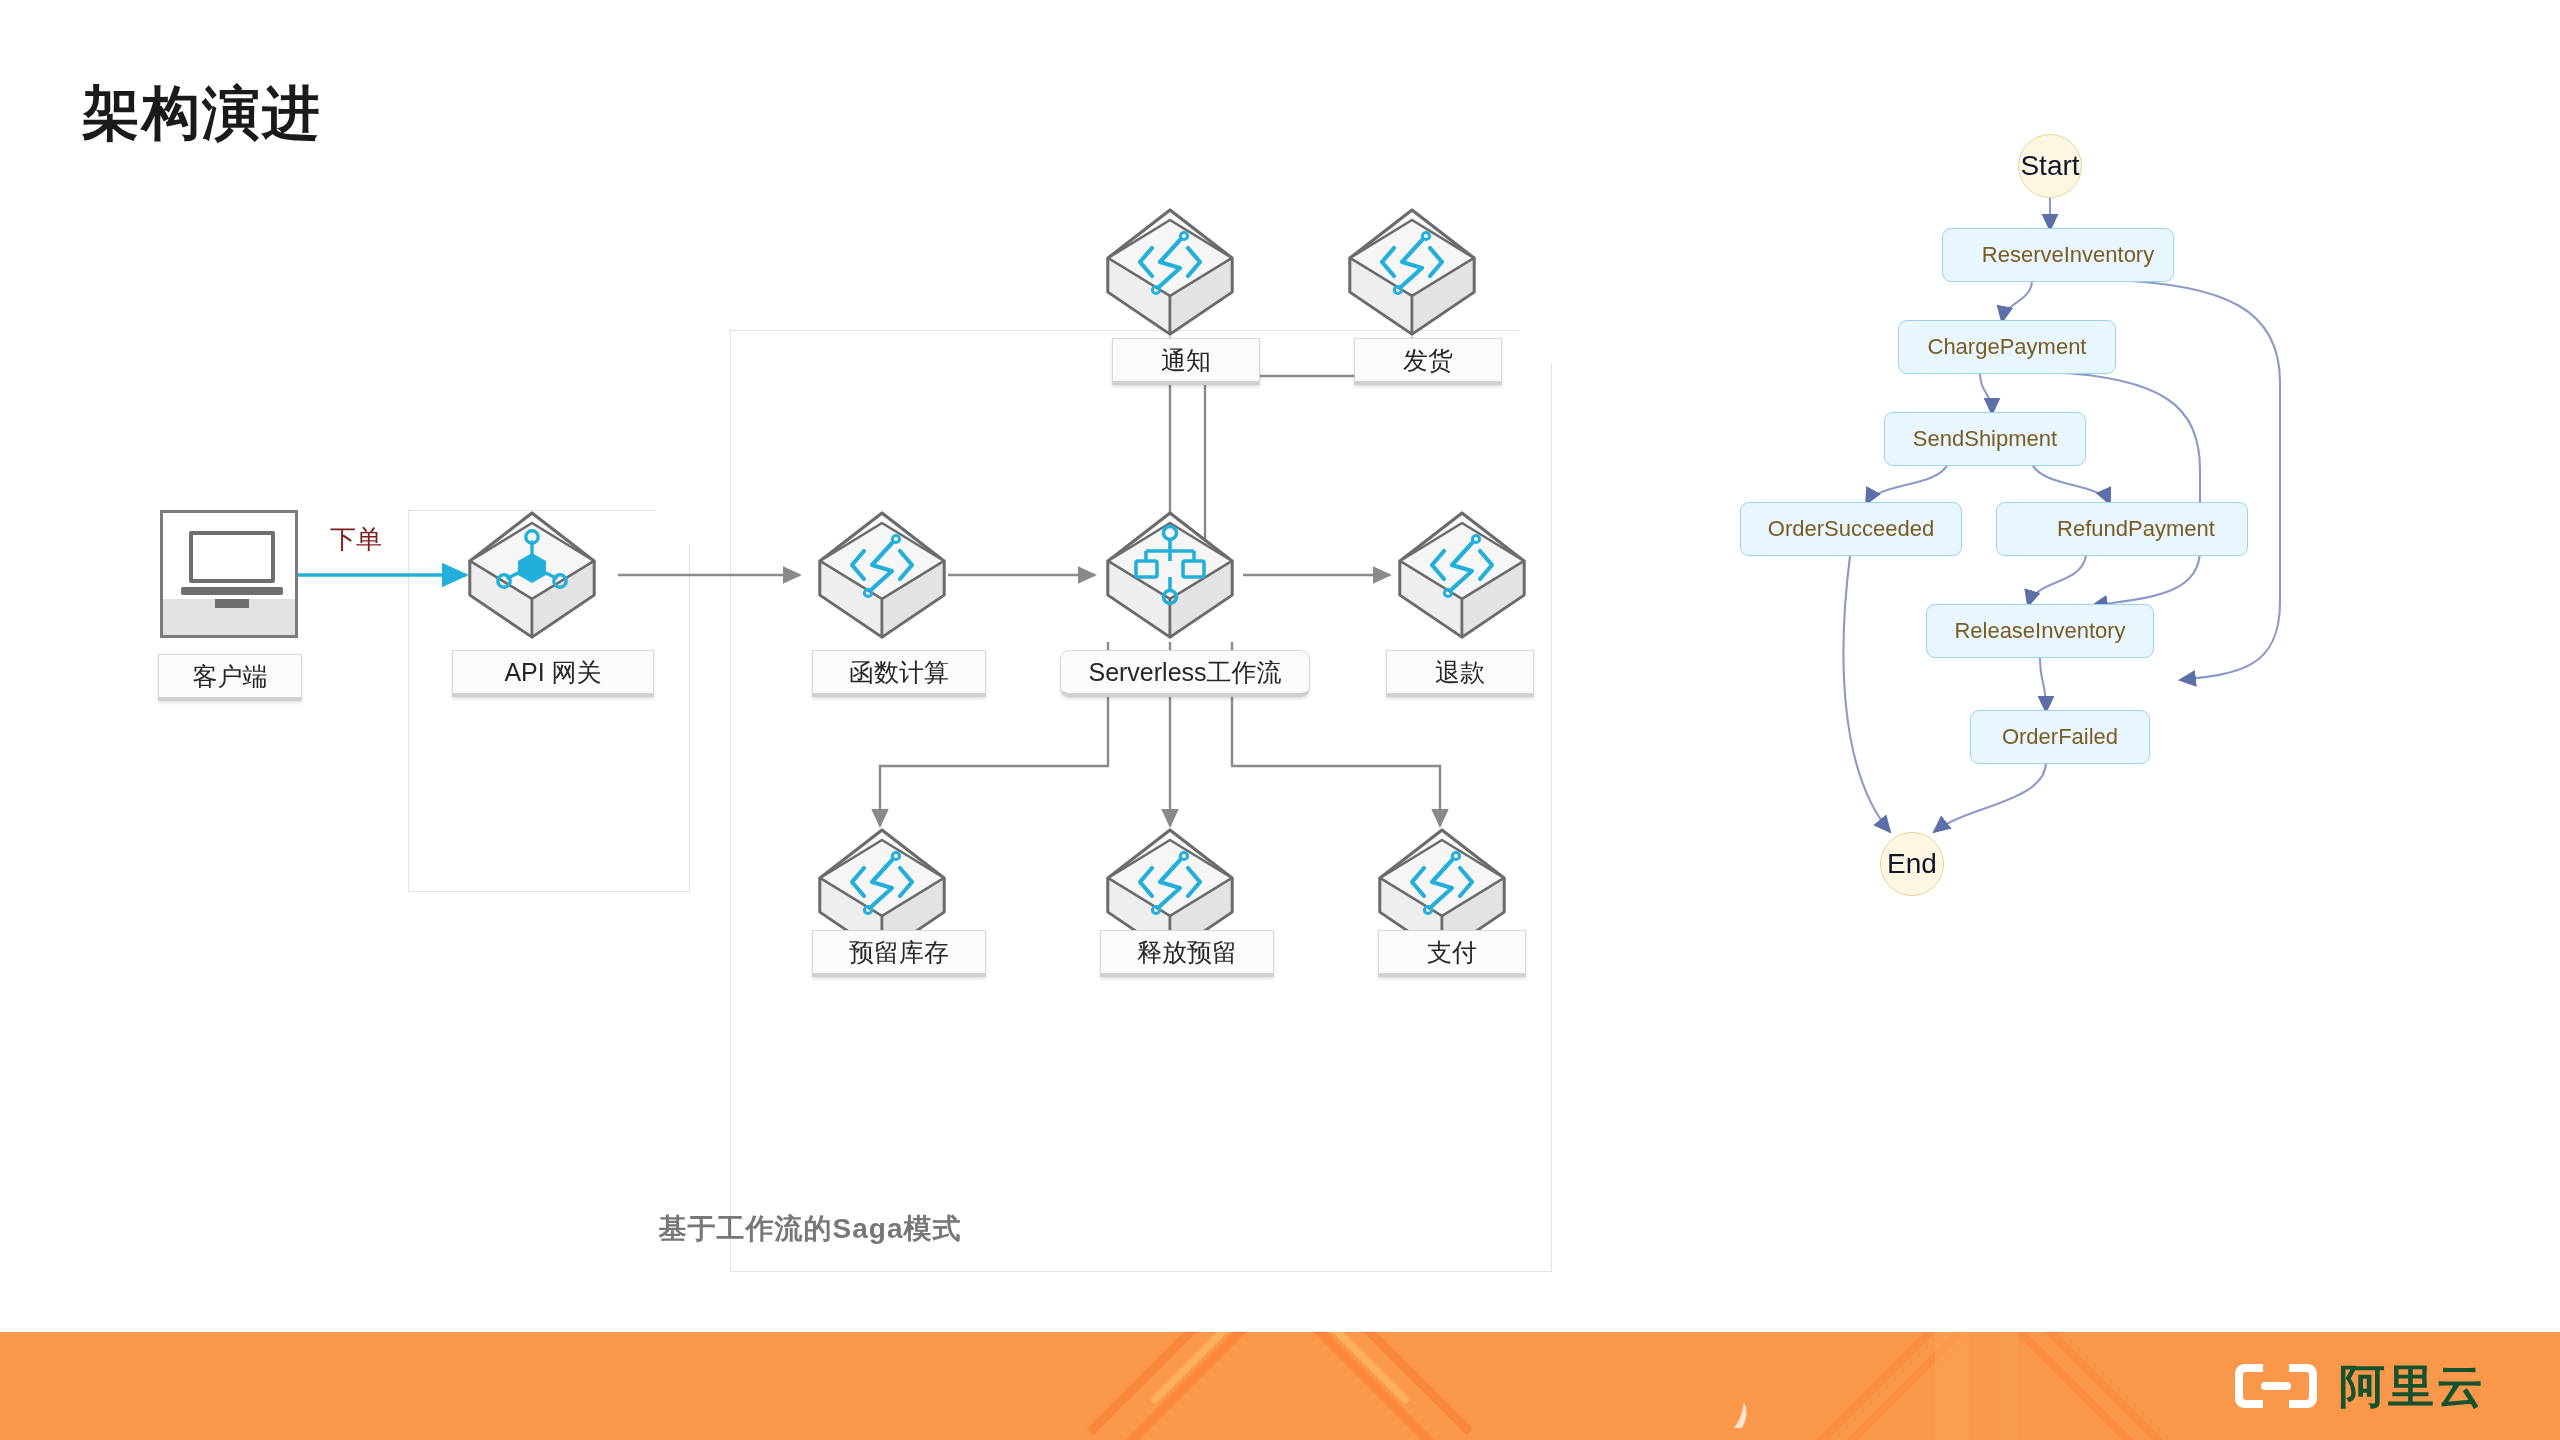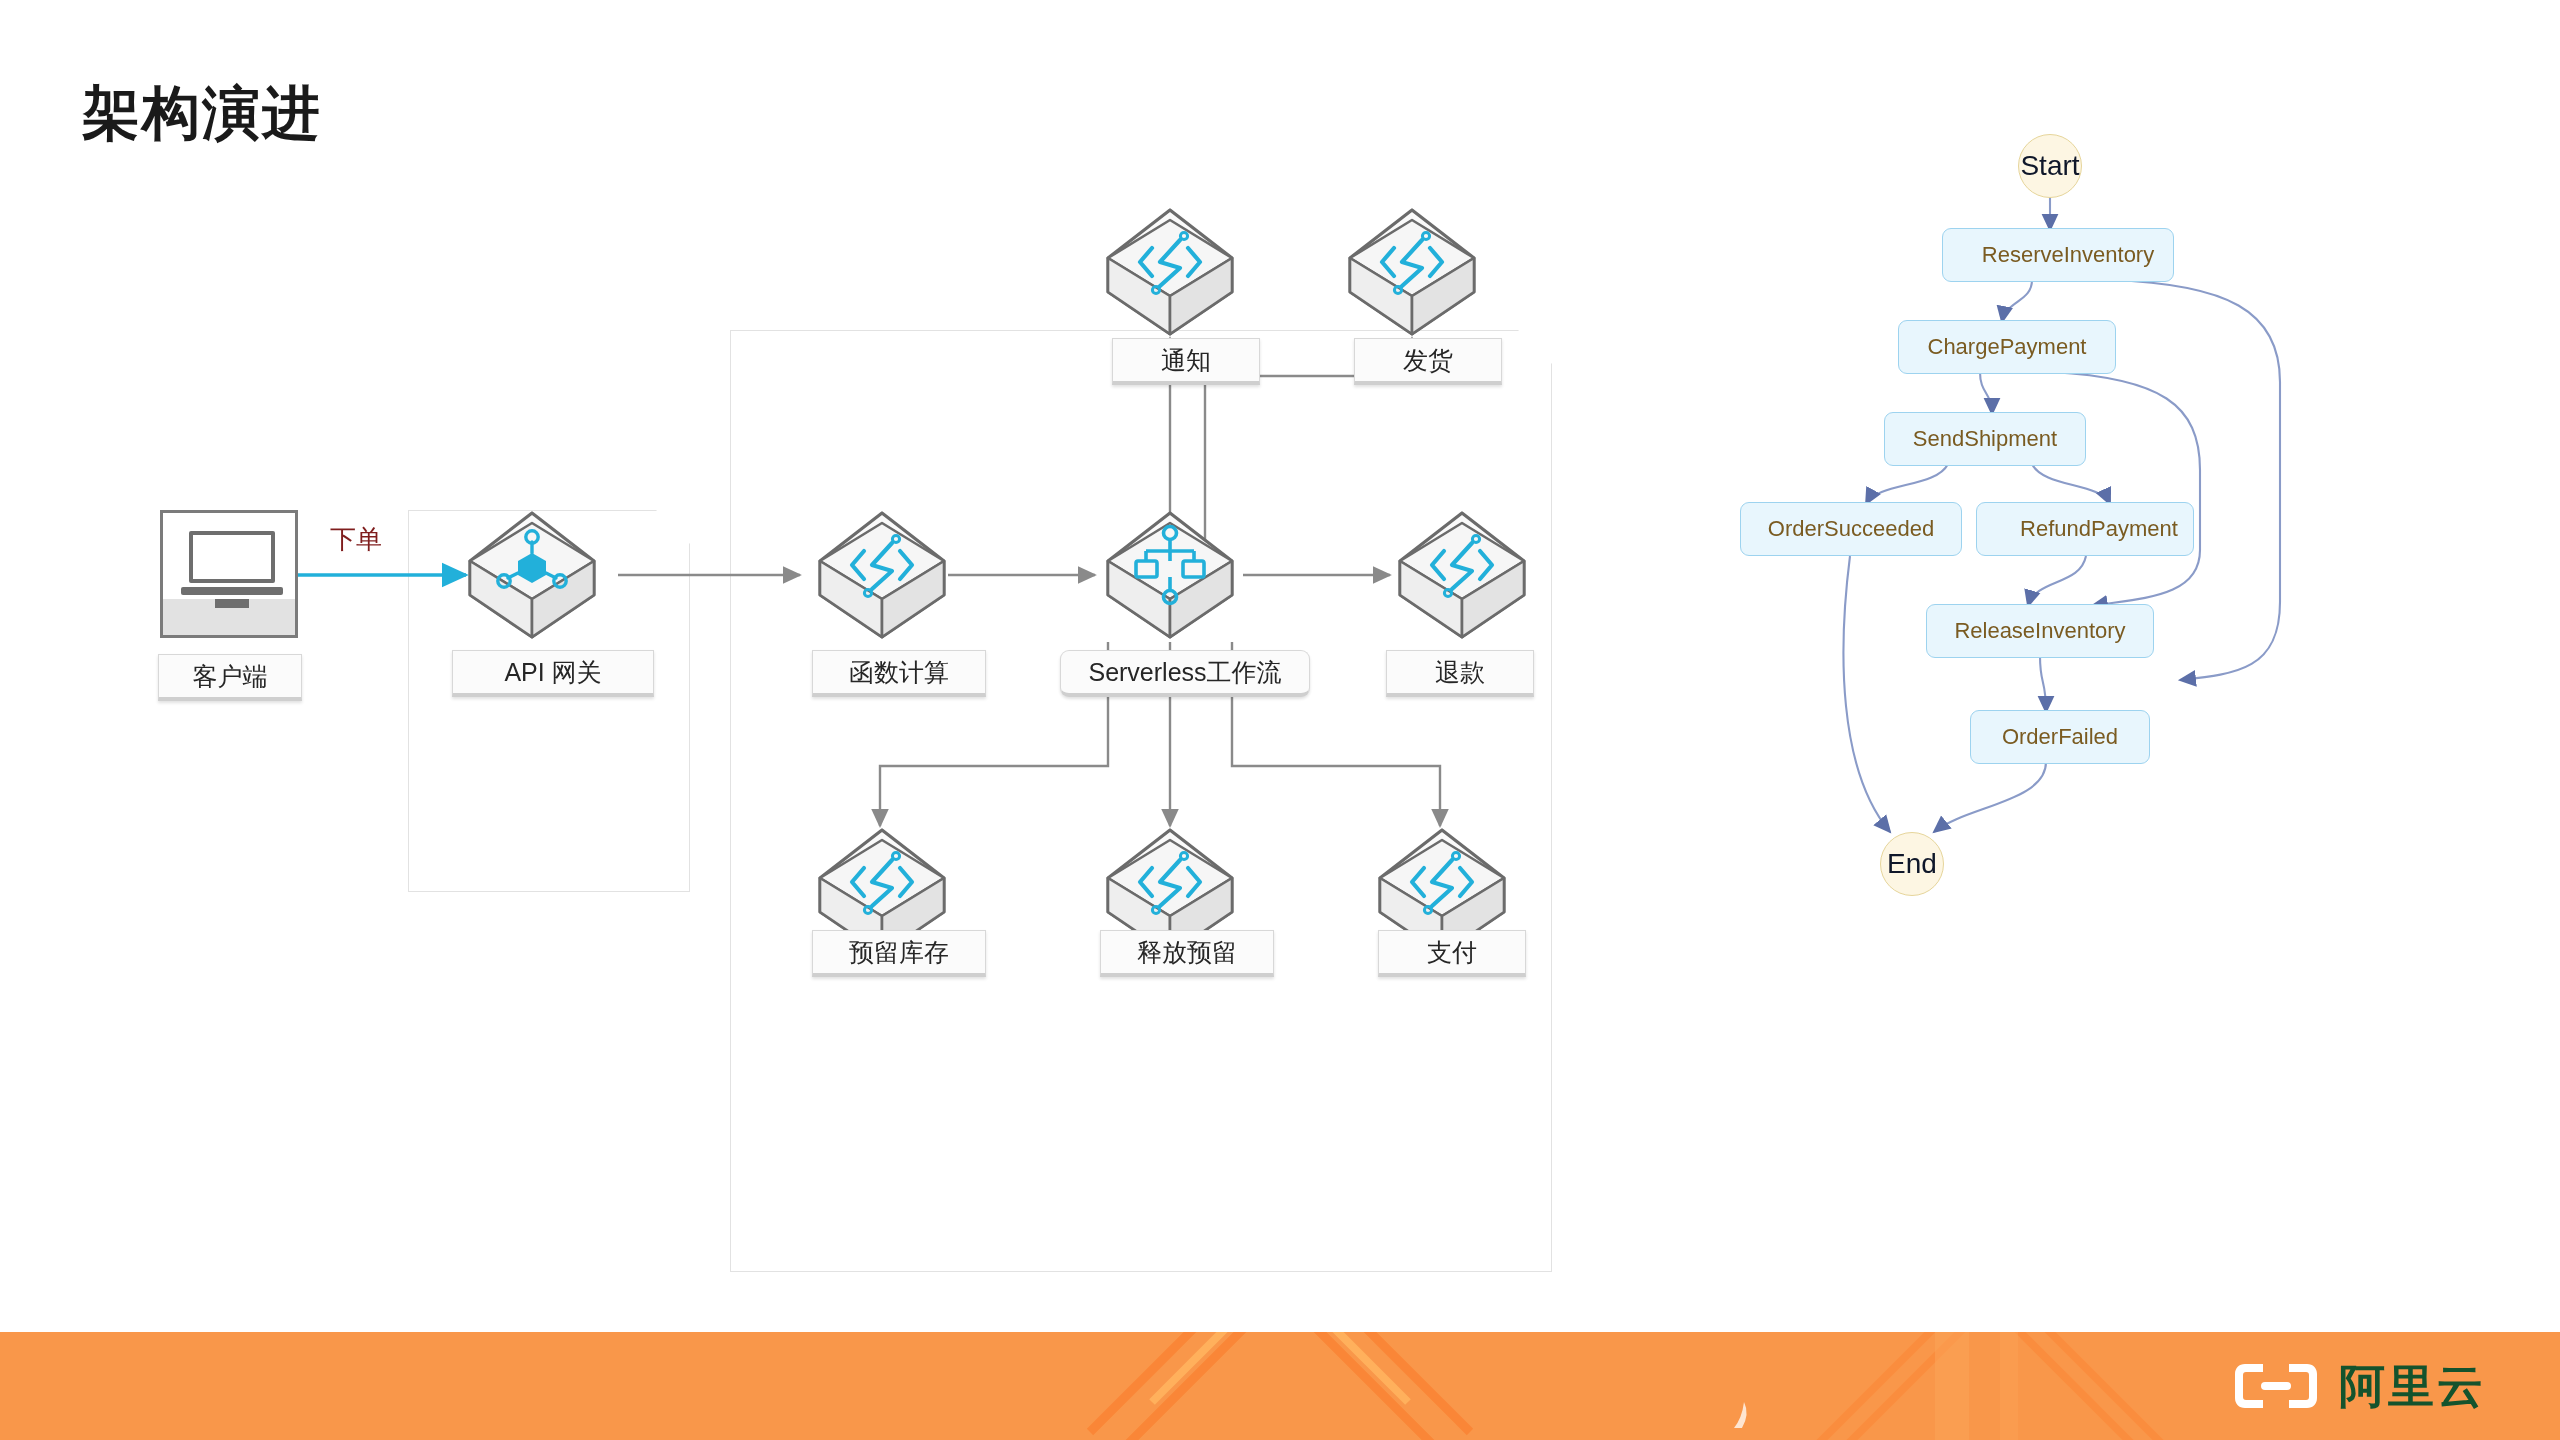--- a/index.html
+++ b/index.html
@@ -307,20 +307,21 @@
           <path d="M76 34 L56 56 L76 62 L56 80"></path>
         </g>
         <circle cx="80" cy="30" r="3.6" fill="none" stroke="#22b0da" stroke-width="3"></circle>
         <circle cx="52" cy="84" r="3.6" fill="none" stroke="#22b0da" stroke-width="3"></circle>
       </svg>
     </div>
     <div class="plate" style="left:1378px;top:780px;width:114px;">支付</div>
 
   </div>
 
+  <div class="caption">基于工作流的Saga模式</div>
 
   <div id="flow-canvas">
 
     <svg class="wires" viewBox="0 0 900 1100">
       <defs>
         <marker id="fa" markerWidth="10" markerHeight="10" refX="7.6" refY="5" orient="auto">
           <path d="M0,1 L8.6,5 L0,9 z" fill="#5c6fa8"></path>
         </marker>
       </defs>
       <g fill="none" stroke="#8a9bc8" stroke-width="2.1">
@@ -352,21 +353,21 @@
     <div class="fterm" style="left:378px;top:-16px;width:64px;height:64px;">Start</div>
 
     <div class="fnode" style="left:302px;top:78px;width:232px;height:54px;padding-left:20px;">ReserveInventory</div>
 
     <div class="fnode" style="left:258px;top:170px;width:218px;height:54px;">ChargePayment</div>
 
     <div class="fnode" style="left:244px;top:262px;width:202px;height:54px;">SendShipment</div>
 
     <div class="fnode" style="left:100px;top:352px;width:222px;height:54px;">OrderSucceeded</div>
 
-    <div class="fnode" style="left:336px;top:352px;width:218px;height:54px;padding-left:28px;">RefundPayment</div>
+    <div class="fnode" style="left:356px;top:352px;width:252px;height:54px;padding-left:28px;">RefundPayment</div>
 
     <div class="fnode" style="left:286px;top:454px;width:228px;height:54px;">ReleaseInventory</div>
 
     <div class="fnode" style="left:330px;top:560px;width:180px;height:54px;">OrderFailed</div>
 
     <div class="fterm" style="left:240px;top:682px;width:64px;height:64px;">End</div>
   </div>
 
   <div class="banner">
     <svg class="chev" viewBox="0 0 2560 108" preserveAspectRatio="none">

